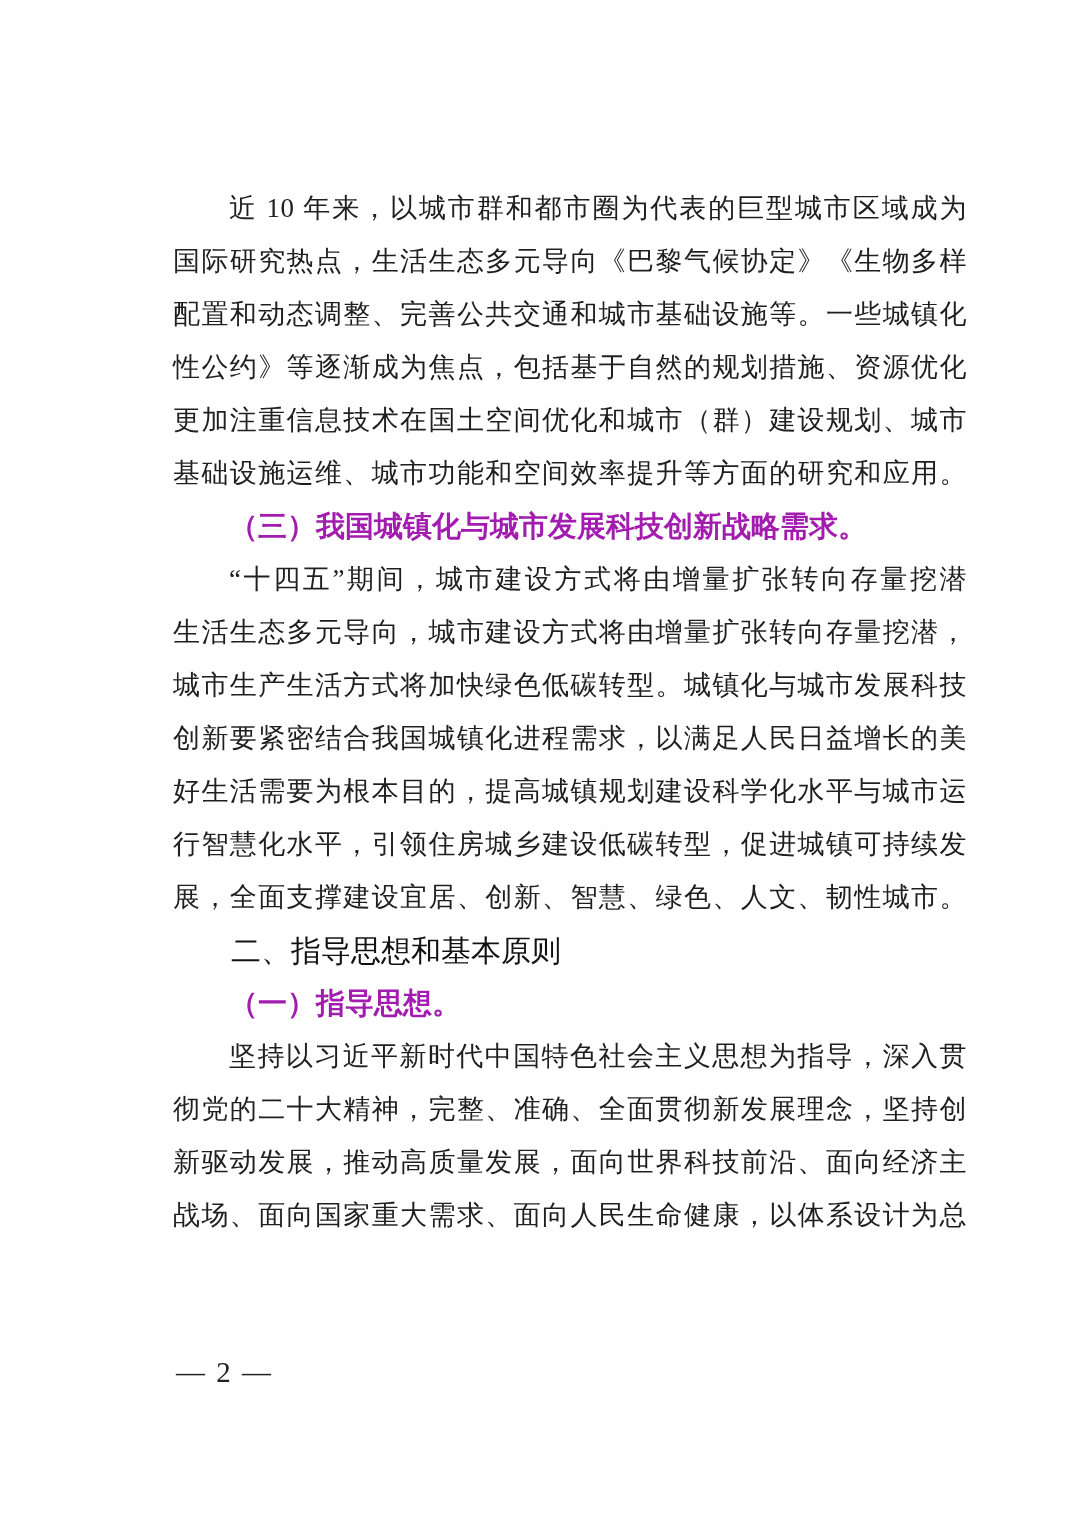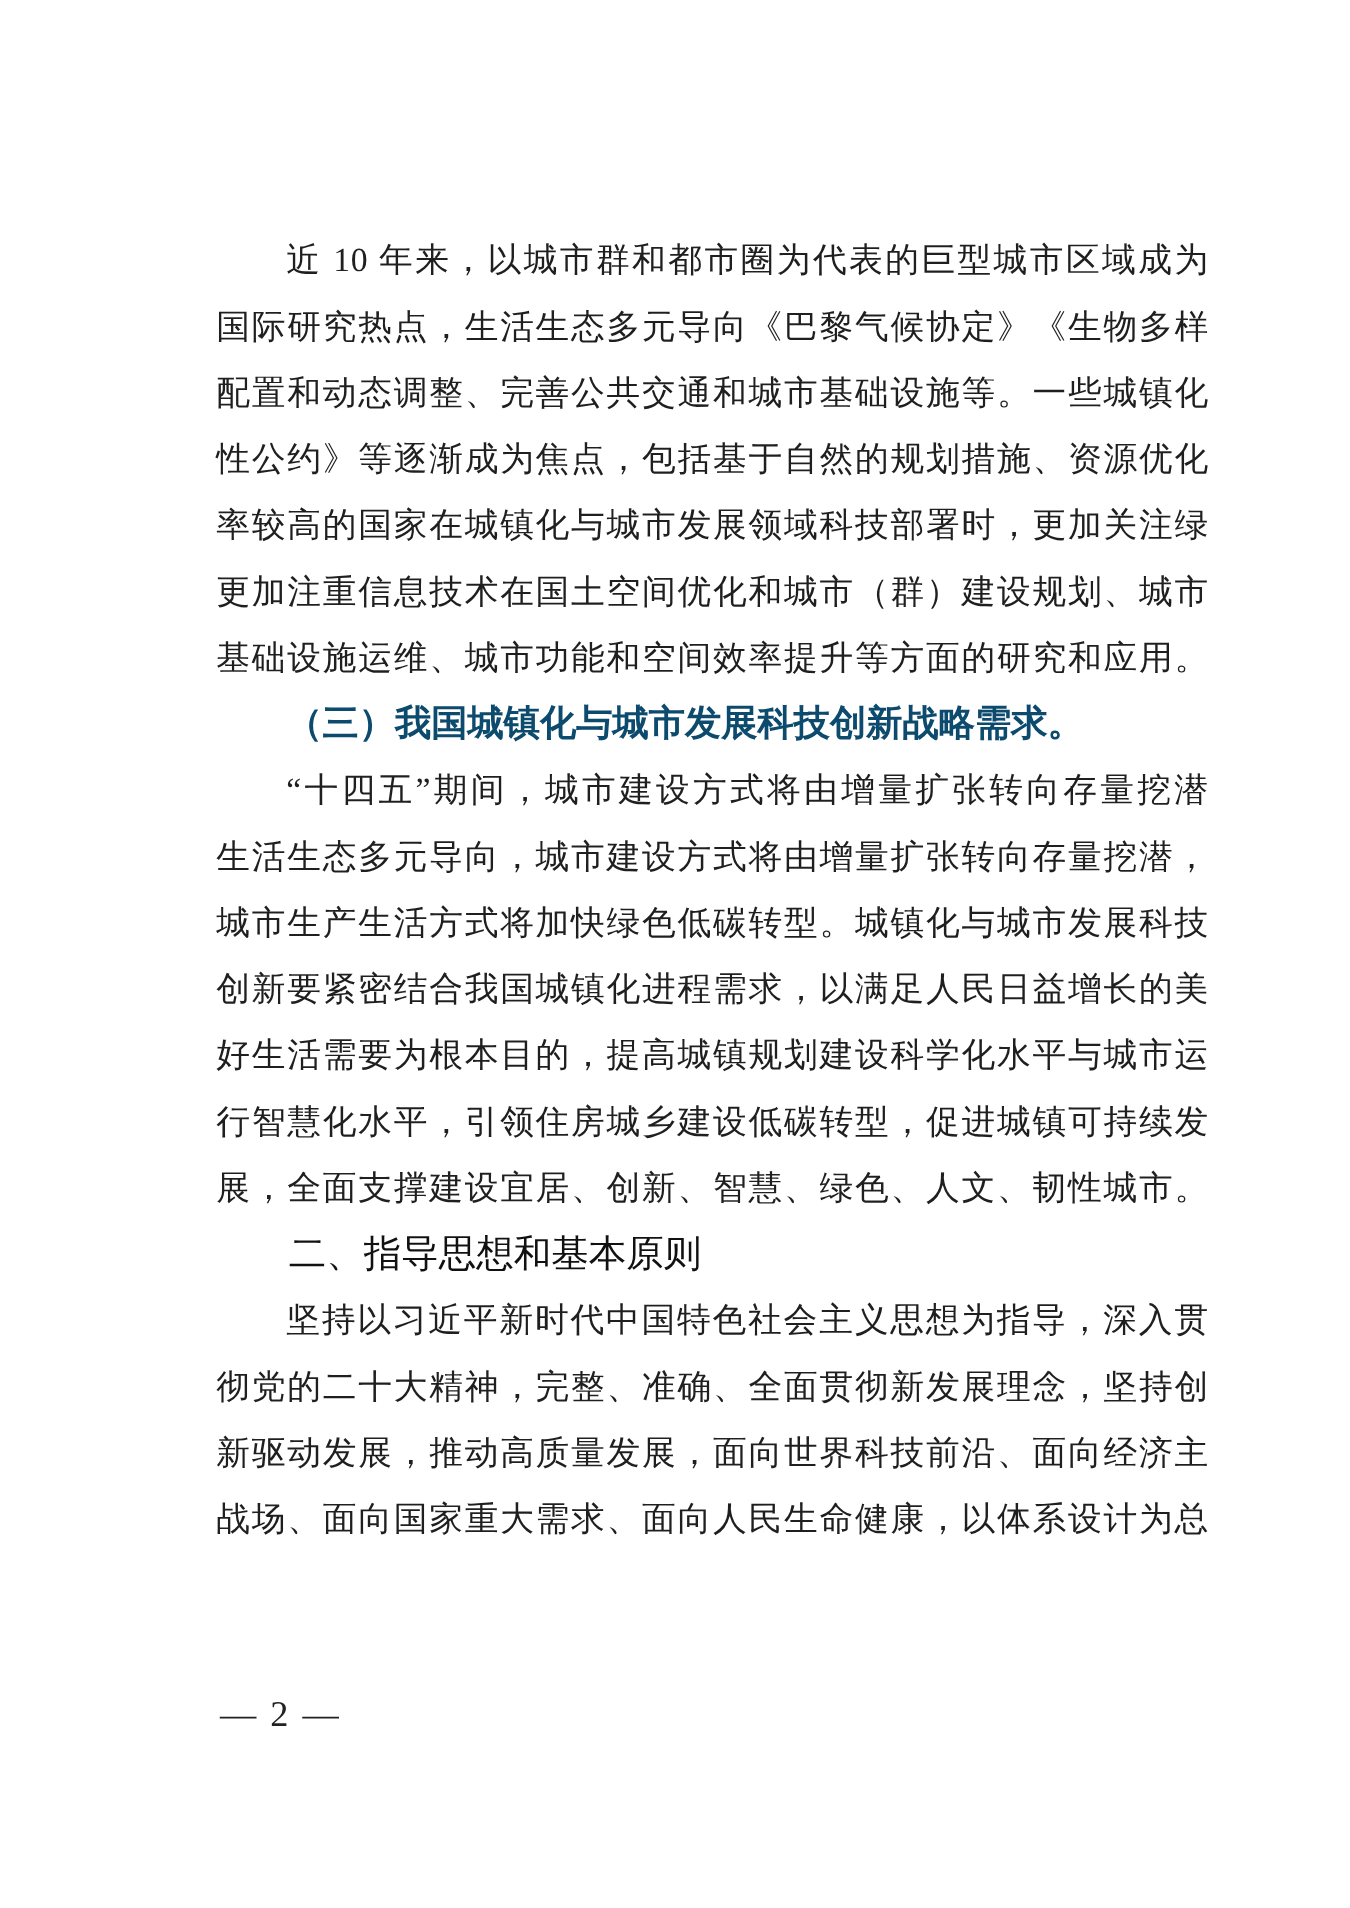--- a/index.html
+++ b/index.html
@@ -37,21 +37,21 @@
   }
   .indent {
     text-indent: 56px;
   }
   .heading-kai {
     font-size: 29px;
     line-height: 53px;
     height: 53px;
     font-weight: bold;
     text-indent: 56px;
-    color: #0c4a6e;
+    color: #a21caf;
     font-family: "Liberation Serif", "DejaVu Serif", serif;
     text-align: left;
   }
   .heading-sans {
     font-size: 30px;
     line-height: 53px;
     height: 53px;
     font-weight: normal;
     text-indent: 58px;
     color: #111111;
@@ -72,35 +72,35 @@
 </head>
 <body>
 
 <div class="page">
   <div class="content" id="doc-content">
       <div class="para">
         <div class="line indent">近 10 年来，以城市群和都市圈为代表的巨型城市区域成为</div>
         <div class="line">国际研究热点，生活生态多元导向《巴黎气候协定》《生物多样</div>
         <div class="line">配置和动态调整、完善公共交通和城市基础设施等。一些城镇化</div>
         <div class="line">性公约》等逐渐成为焦点，包括基于自然的规划措施、资源优化</div>
-        <div class="line">率较高的国家在城镇化与城市发展领域科技部署时，更加关注绿</div>
         <div class="line">更加注重信息技术在国土空间优化和城市（群）建设规划、城市</div>
         <div class="line">基础设施运维、城市功能和空间效率提升等方面的研究和应用。</div>
       </div>
       <div class="heading-kai">（三）我国城镇化与城市发展科技创新战略需求。</div>
       <div class="para">
         <div class="line indent">“十四五”期间，城市建设方式将由增量扩张转向存量挖潜</div>
         <div class="line">生活生态多元导向，城市建设方式将由增量扩张转向存量挖潜，</div>
         <div class="line">城市生产生活方式将加快绿色低碳转型。城镇化与城市发展科技</div>
         <div class="line">创新要紧密结合我国城镇化进程需求，以满足人民日益增长的美</div>
         <div class="line">好生活需要为根本目的，提高城镇规划建设科学化水平与城市运</div>
         <div class="line">行智慧化水平，引领住房城乡建设低碳转型，促进城镇可持续发</div>
         <div class="line">展，全面支撑建设宜居、创新、智慧、绿色、人文、韧性城市。</div>
       </div>
       <div class="heading-sans">二、指导思想和基本原则</div>
+      <div class="heading-kai">（一）指导思想。</div>
       <div class="para">
         <div class="line indent">坚持以习近平新时代中国特色社会主义思想为指导，深入贯</div>
         <div class="line">彻党的二十大精神，完整、准确、全面贯彻新发展理念，坚持创</div>
         <div class="line">新驱动发展，推动高质量发展，面向世界科技前沿、面向经济主</div>
         <div class="line">战场、面向国家重大需求、面向人民生命健康，以体系设计为总</div>
       </div>
     </div>
   <div class="page-number">— 2 —</div>
 </div>
 

